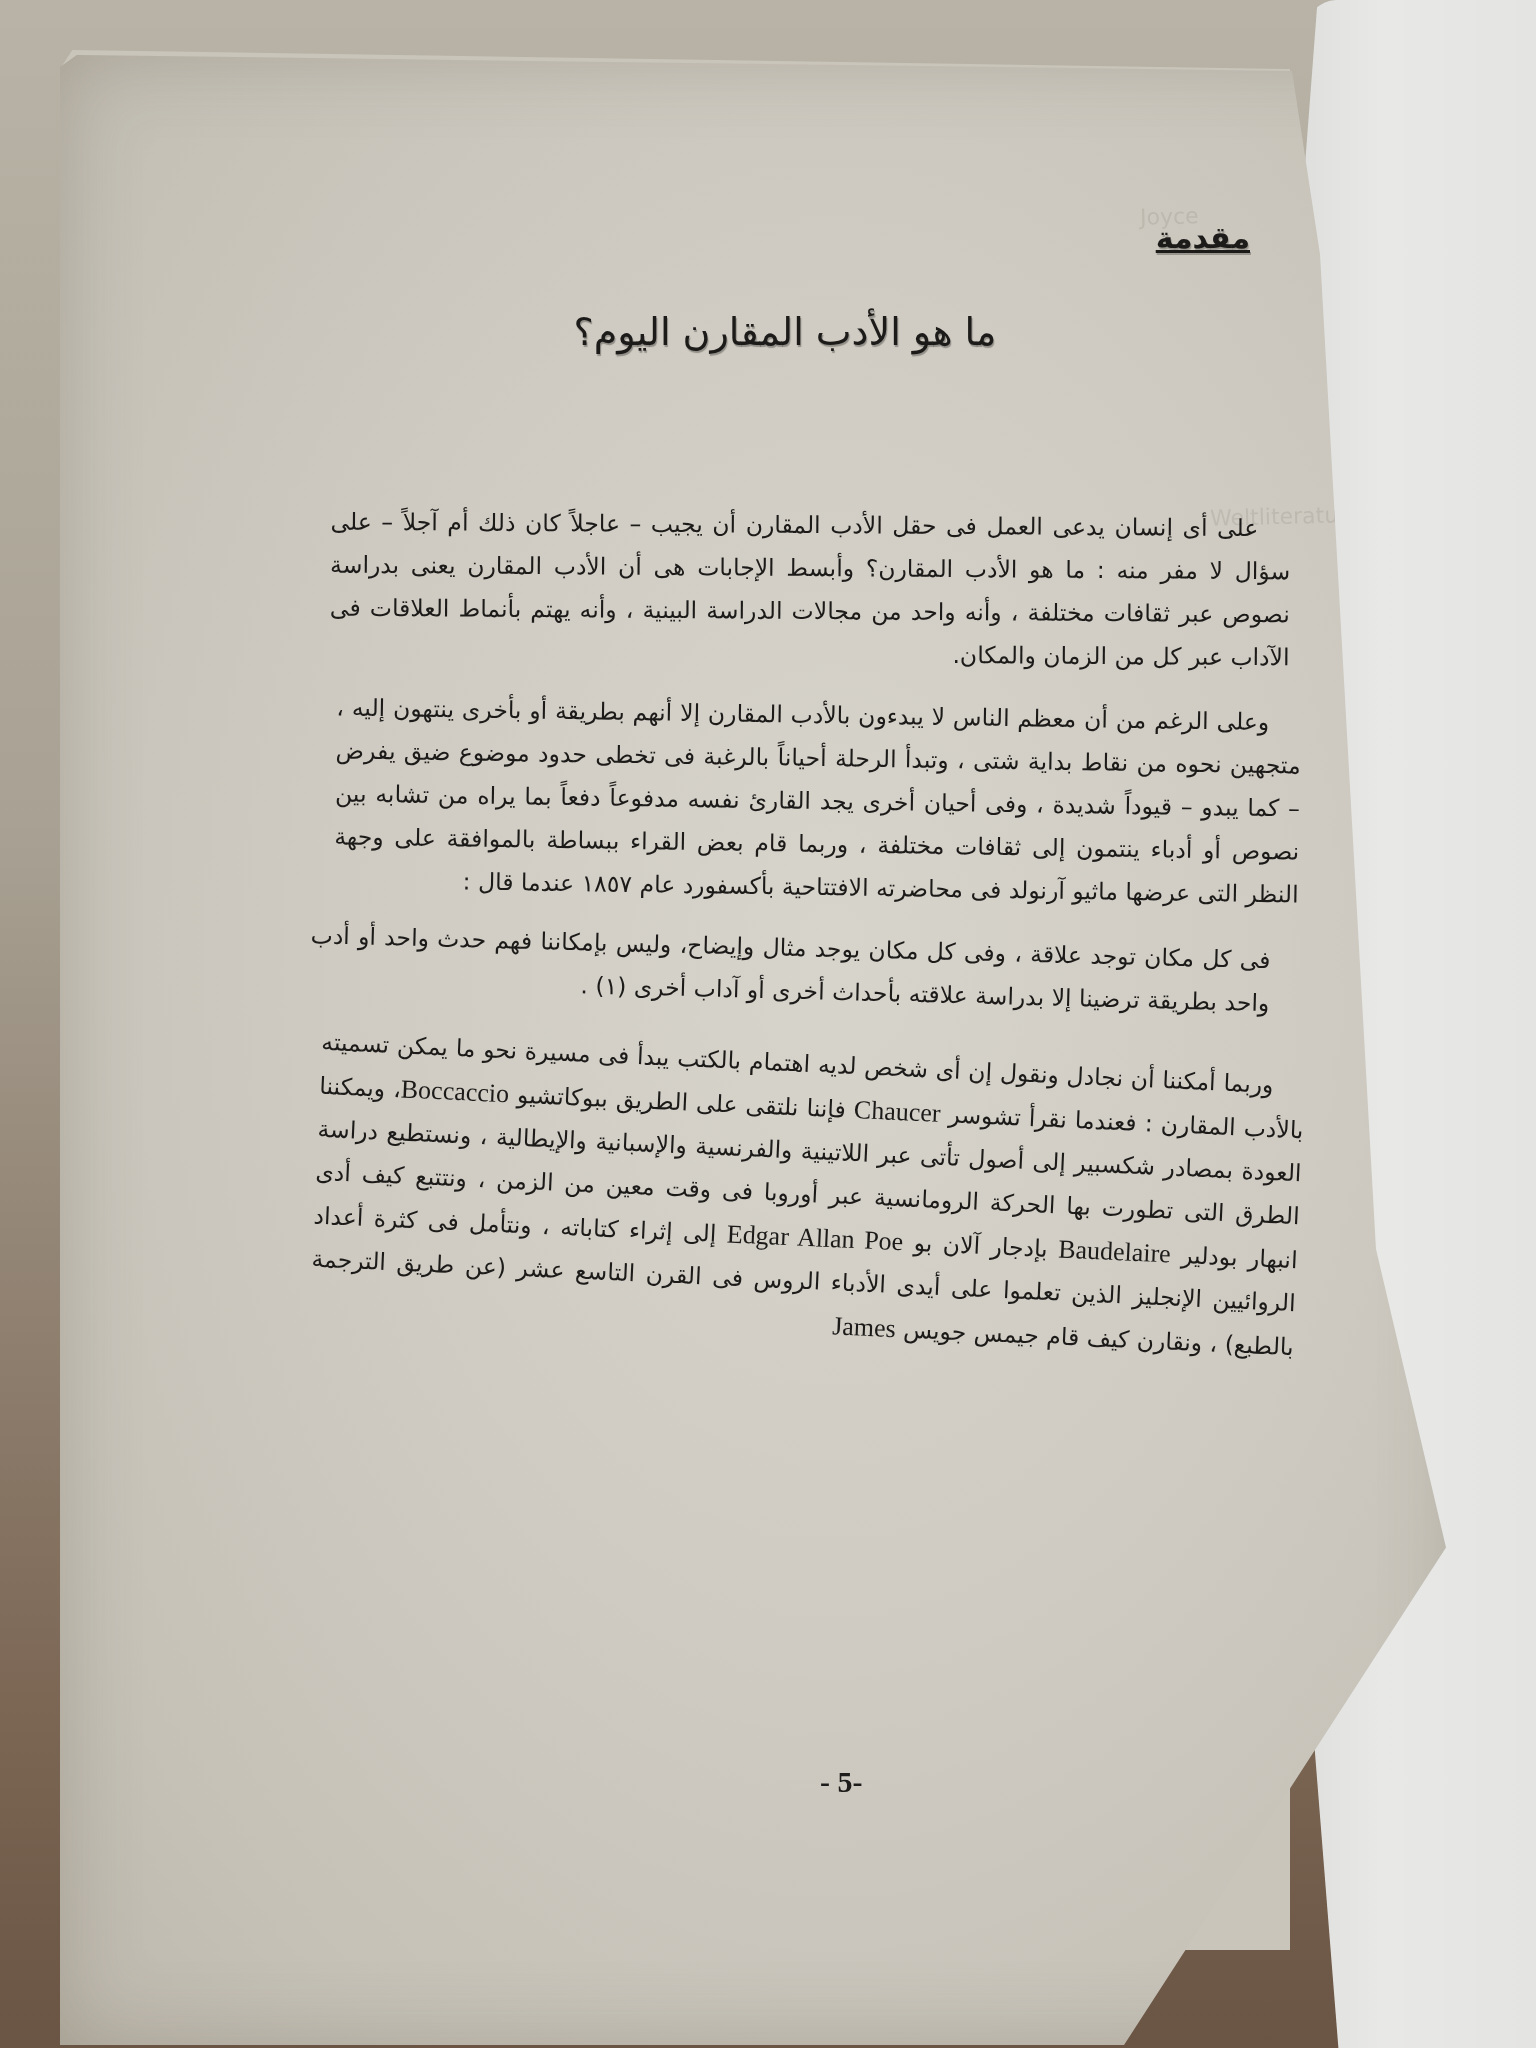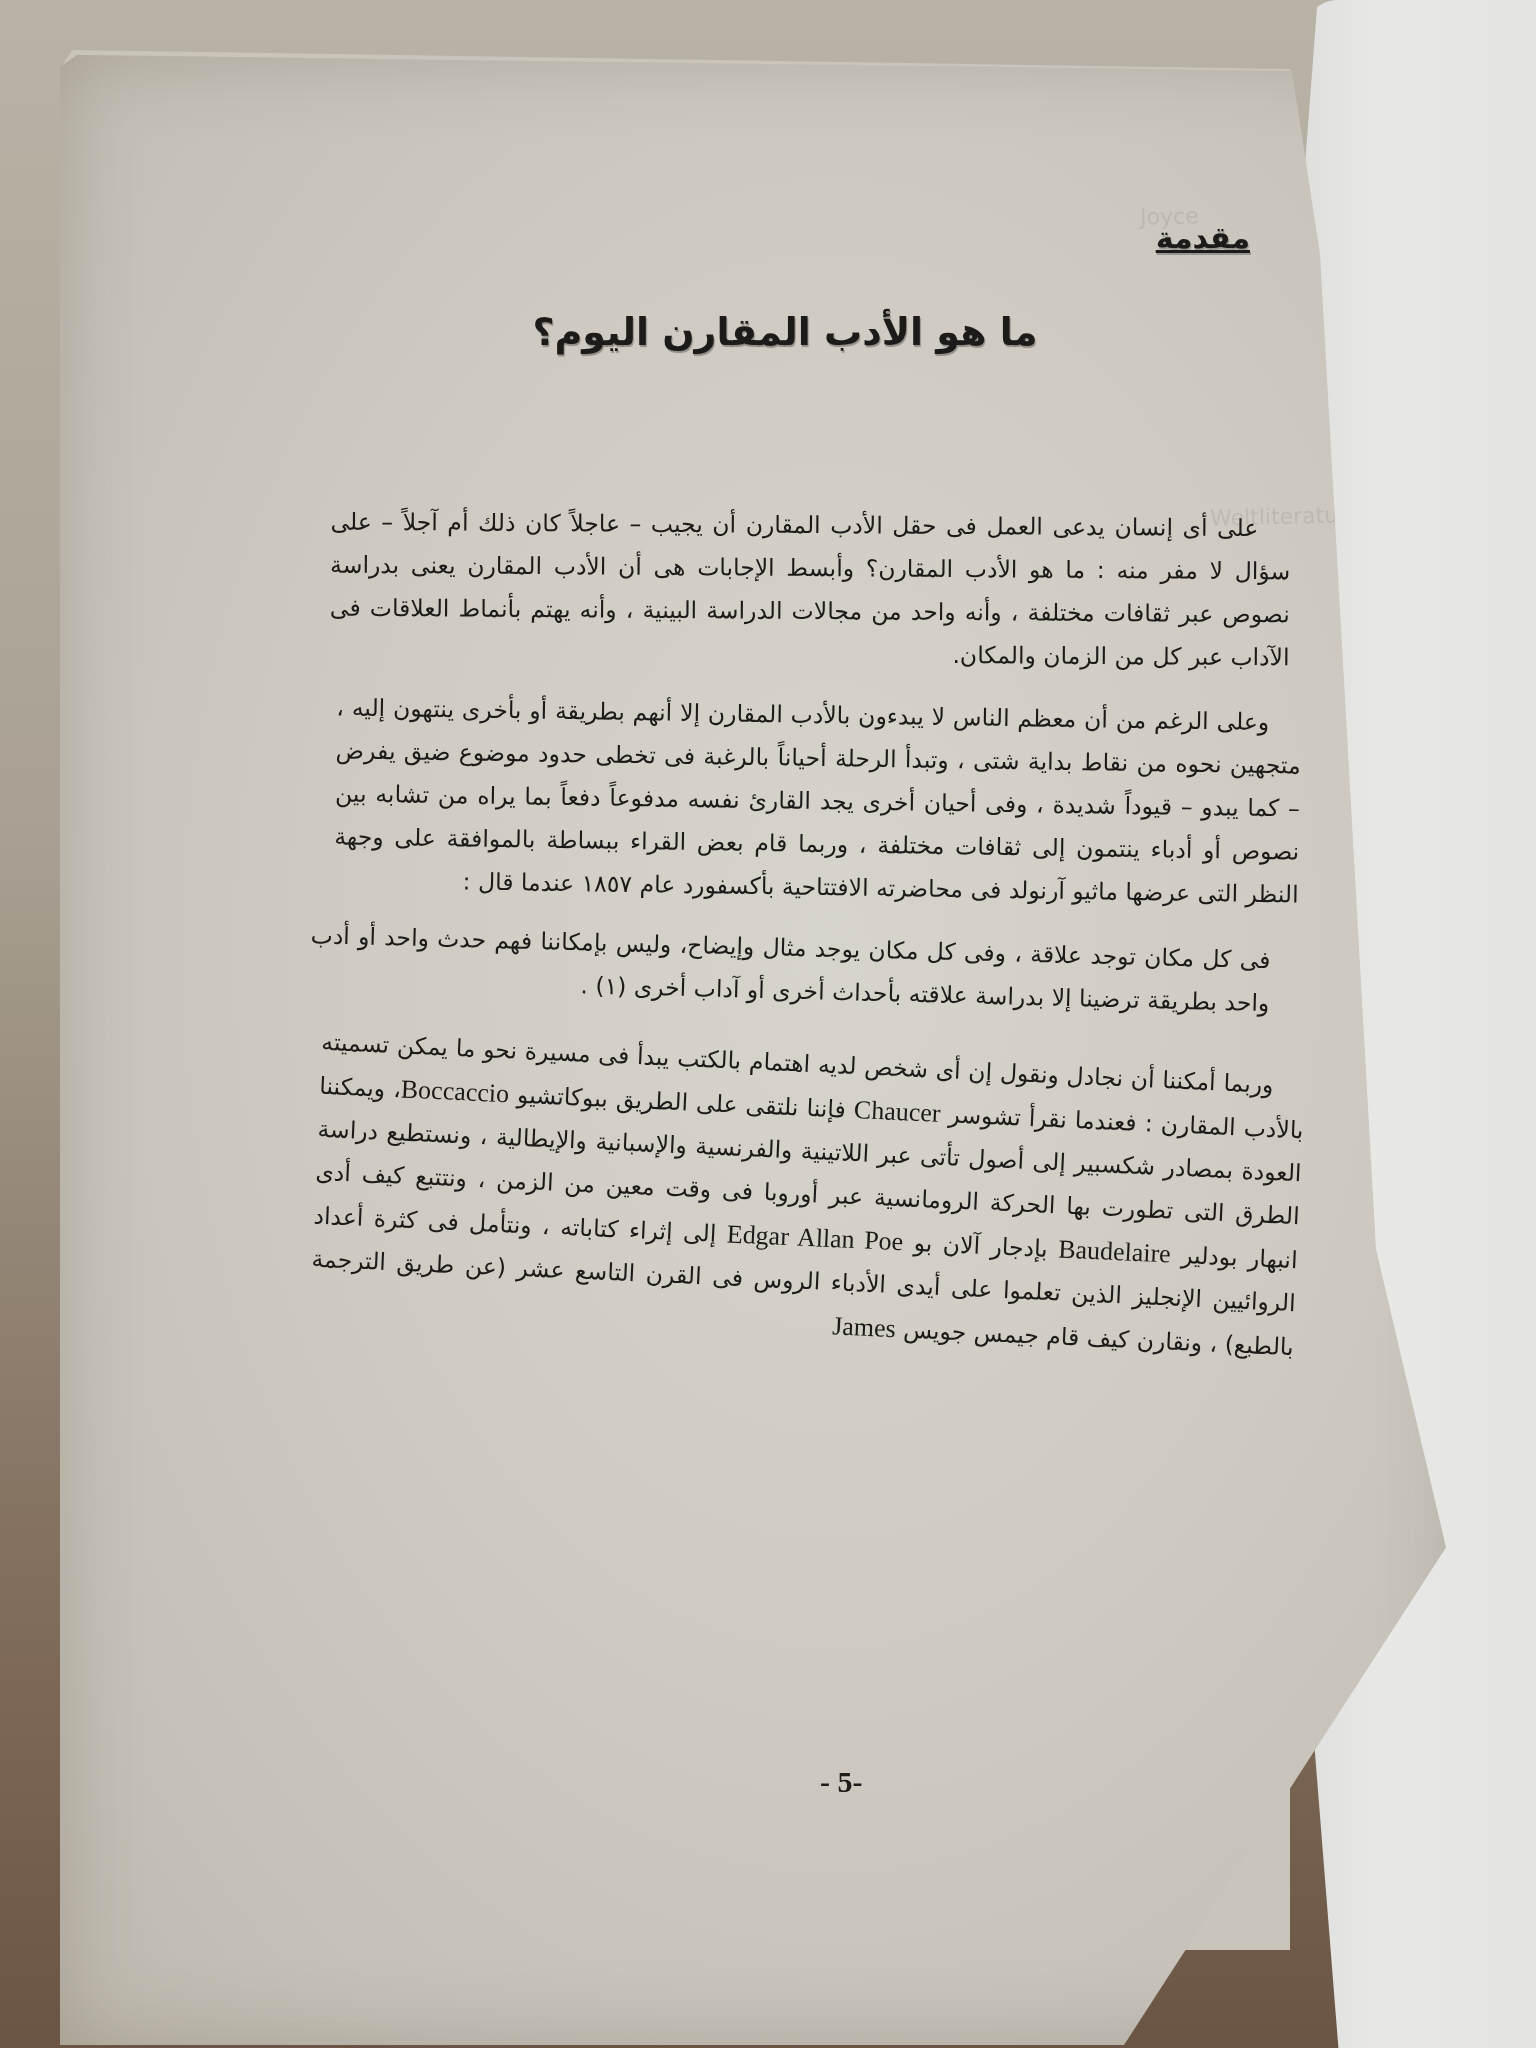--- a/index.html
+++ b/index.html
@@ -70,21 +70,21 @@
       text-align: right;
       font-weight: bold;
       font-size: 30px;
       margin: 0 0 55px 0;
       padding-right: 40px;
       text-shadow: 1px 2px 1px rgba(0,0,0,0.25);
       text-decoration: underline;
     }
     .heading-large {
       text-align: center;
-      font-weight: bold;
+      font-weight: normal;
       font-size: 38px;
       margin: 0 0 150px 0;
       padding-right: 20px;
       text-shadow: 1px 2px 1px rgba(0,0,0,0.3);
     }
     .para {
       font-size: 23.5px;
       line-height: 43px;
       text-align: justify;
       margin: 0 0 18px 0;

